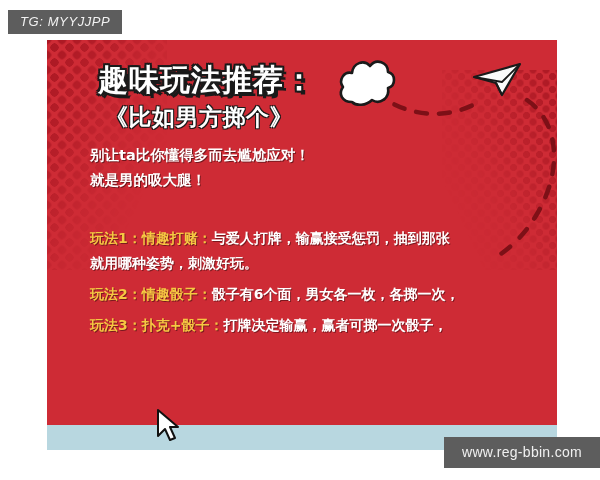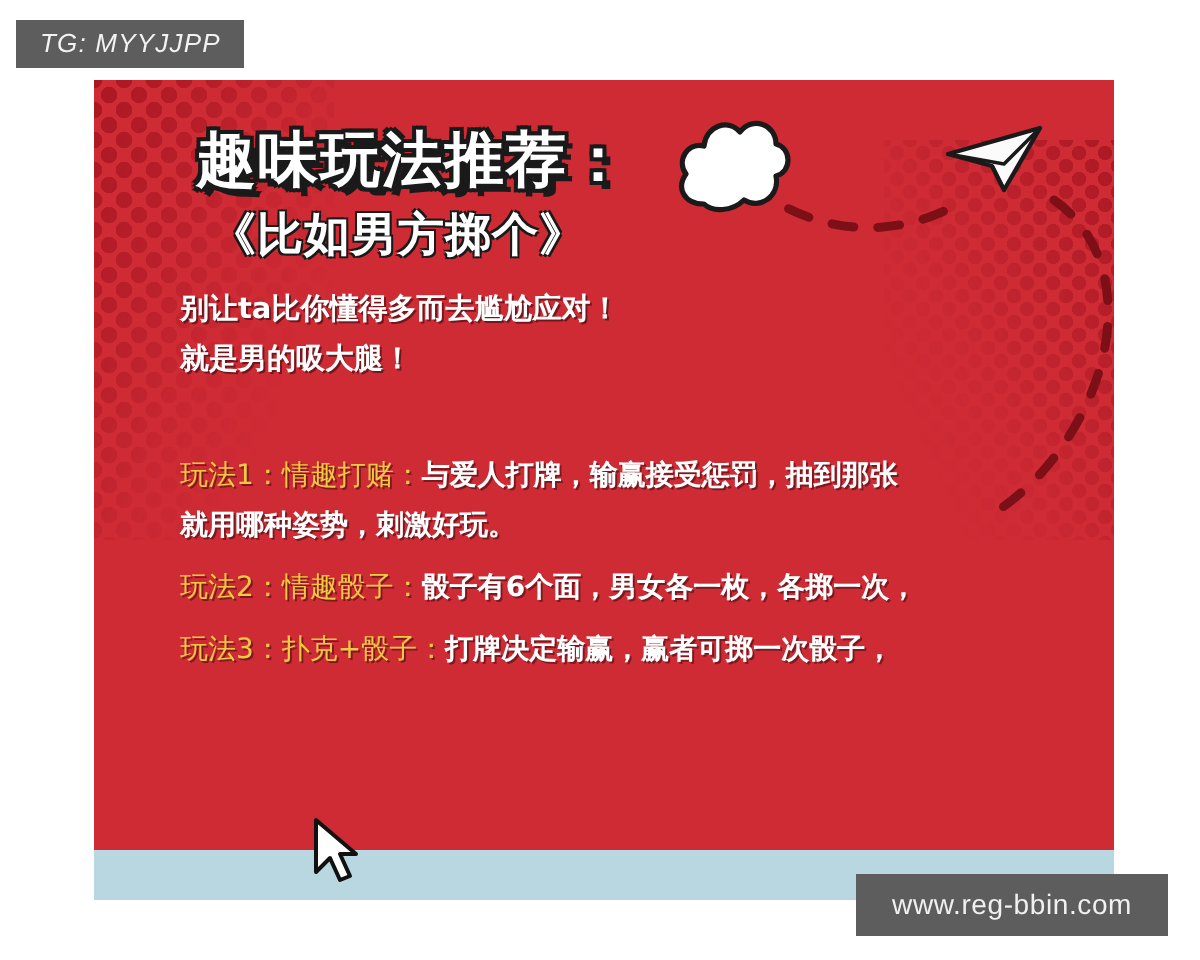--- a/index.html
+++ b/index.html
@@ -180,36 +180,36 @@
   }
   .rule-line {
     color: #ffffff;
     font-size: 14px;
     font-weight: bold;
     line-height: 25px;
     text-shadow: 1px 1px 0 rgba(0,0,0,0.4);
   }
   .rule-head {
     color: #f5c842;
-    font-weight: normal;
+    font-weight: bold;
   }
 
   
   #mouse-cursor {
     position: absolute;
     left: 155px;
     top: 408px;
     z-index: 60;
     pointer-events: none;
   }
 
   
   #watermark {
     position: absolute;
-    right: 16px;
+    right: 0;
     bottom: 12px;
     background: #5d5d5d;
     color: #f0f0f0;
     font-size: 14px;
     letter-spacing: 0.3px;
     padding: 7px 18px 8px 18px;
     z-index: 50;
     white-space: nowrap;
     font-family: "Liberation Sans", sans-serif;
   }

